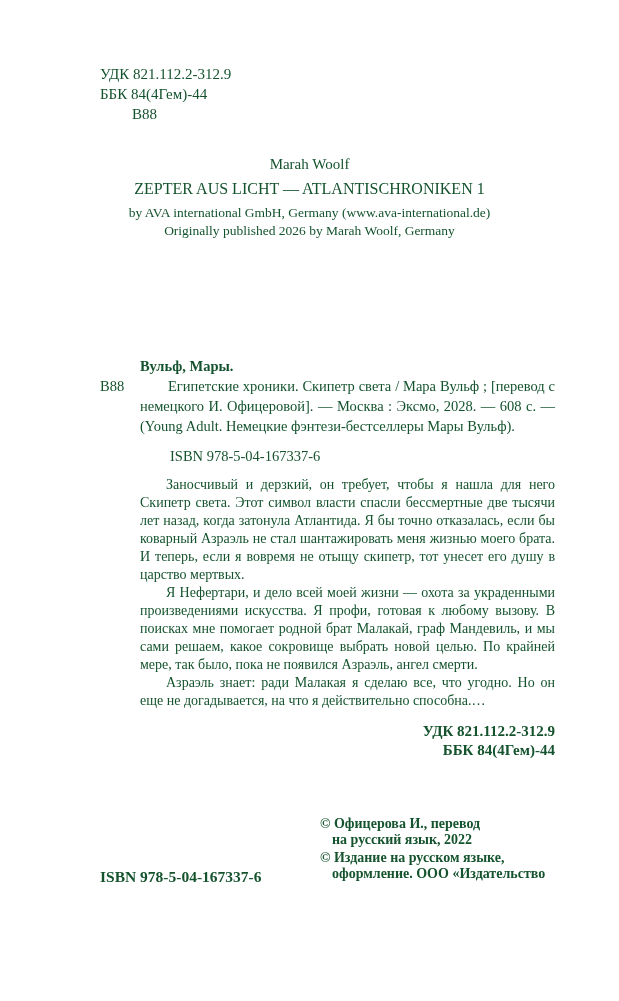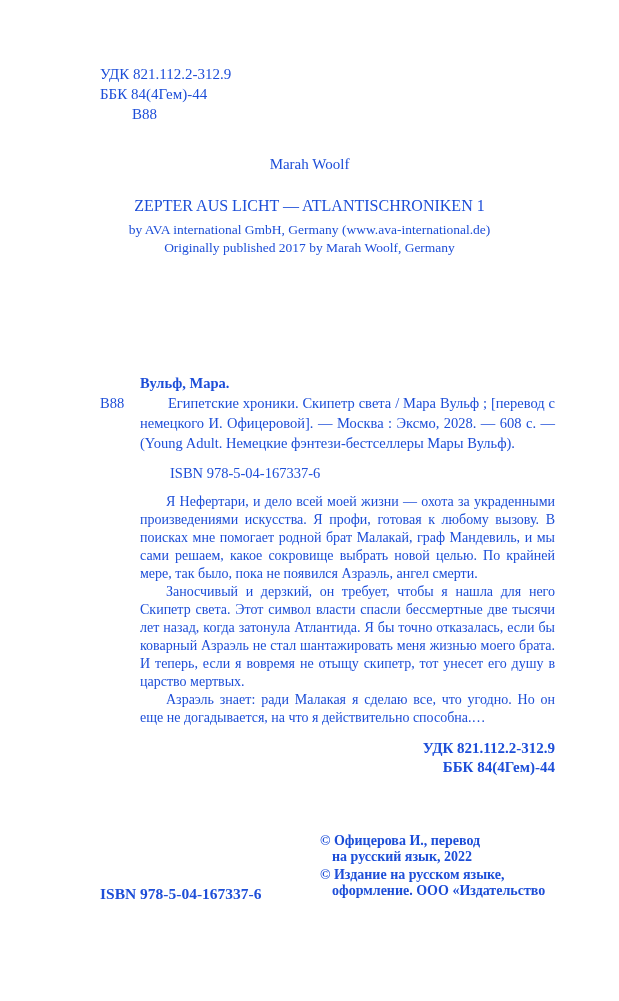--- a/index.html
+++ b/index.html
@@ -5,21 +5,21 @@
   html, body {
     margin: 0;
     padding: 0;
     background: #ffffff;
   }
   .page {
     position: relative;
     width: 619px;
     height: 1001px;
     background: #ffffff;
-    color: #1d4ed8;
+    color: #14532d;
     font-family: "Liberation Serif", "DejaVu Serif", serif;
     overflow: hidden;
     box-sizing: border-box;
   }
 
   
   .top-codes {
     margin: 64px 0 0 100px;
     font-size: 15px;
     line-height: 20px;
@@ -28,21 +28,21 @@
   .top-codes .cutter { margin-left: 32px; }
 
   
   .original-block {
     margin-top: 30px;
     text-align: center;
   }
   .original-author {
     font-size: 15px;
     line-height: 20px;
-    margin-bottom: 21px;
+    margin-bottom: 4px;
   }
   .original-title {
     font-size: 16px;
     line-height: 22px;
     margin-bottom: 4px;
     text-align: center;
   }
   .original-copyright {
     font-size: 13.5px;
     line-height: 18px;
@@ -126,36 +126,36 @@
     <div class="code-line">УДК 821.112.2-312.9</div>
     <div class="code-line">ББК 84(4Гем)-44</div>
     <div class="code-line cutter">В88</div>
   </div>
 
   <div class="original-block">
     <div class="original-author">Marah Woolf</div>
     <div class="original-title">ZEPTER AUS LICHT — ATLANTISCHRONIKEN 1</div>
     <div class="original-copyright">
       <div>by AVA international GmbH, Germany (www.ava-international.de)</div>
-      <div>Originally published 2017 by Marah Woolf, Germany</div>
+      <div>Originally published 2026 by Marah Woolf, Germany</div>
     </div>
   </div>
 
   <div class="catalog">
-    <div class="catalog-author">Вульф, Мара.</div>
+    <div class="catalog-author">Вульф, Мары.</div>
     <p class="catalog-entry">
       <span class="catalog-code">В88</span>
       <span>Египетские хроники. Скипетр света / Мара Вульф ; [перевод с немецкого И. Офицеровой]. — Москва : Эксмо, 2028. — 608 с. — (Young Adult. Немецкие фэнтези-бестселлеры Мары Вульф).</span>
     </p>
     <div class="catalog-isbn">ISBN 978-5-04-167337-6</div>
   </div>
 
   <div class="annotation">
+    <p>Заносчивый и дерзкий, он требует, чтобы я нашла для него Скипетр света. Этот символ власти спасли бессмертные две тысячи лет назад, когда затонула Атлантида. Я бы точно отказалась, если бы коварный Азраэль не стал шантажировать меня жизнью моего брата. И теперь, если я вовремя не отыщу скипетр, тот унесет его душу в царство мертвых.</p>
     <p>Я Нефертари, и дело всей моей жизни — охота за украденными произведениями искусства. Я профи, готовая к любому вызову. В поисках мне помогает родной брат Малакай, граф Мандевиль, и мы сами решаем, какое сокровище выбрать новой целью. По крайней мере, так было, пока не появился Азраэль, ангел смерти.</p>
-    <p>Заносчивый и дерзкий, он требует, чтобы я нашла для него Скипетр света. Этот символ власти спасли бессмертные две тысячи лет назад, когда затонула Атлантида. Я бы точно отказалась, если бы коварный Азраэль не стал шантажировать меня жизнью моего брата. И теперь, если я вовремя не отыщу скипетр, тот унесет его душу в царство мертвых.</p>
     <p>Азраэль знает: ради Малакая я сделаю все, что угодно. Но он еще не догадывается, на что я действительно способна.…</p>
   </div>
 
   <div class="bottom-codes">
     <div>УДК 821.112.2-312.9</div>
     <div>ББК 84(4Гем)-44</div>
   </div>
 
   <div class="final-section">
     <div class="copyright-block">

